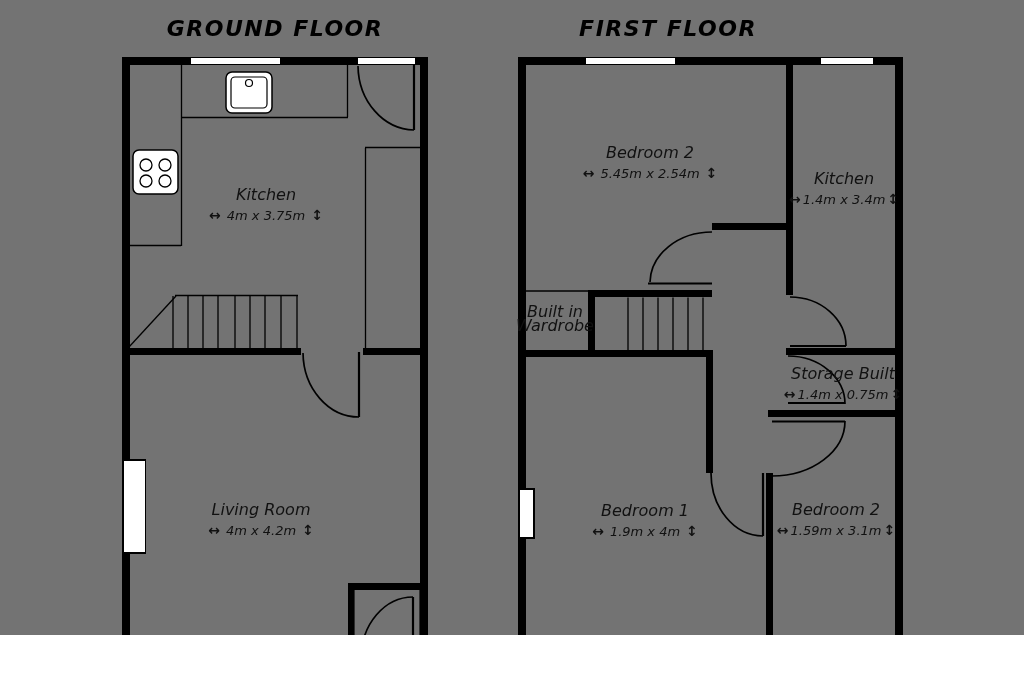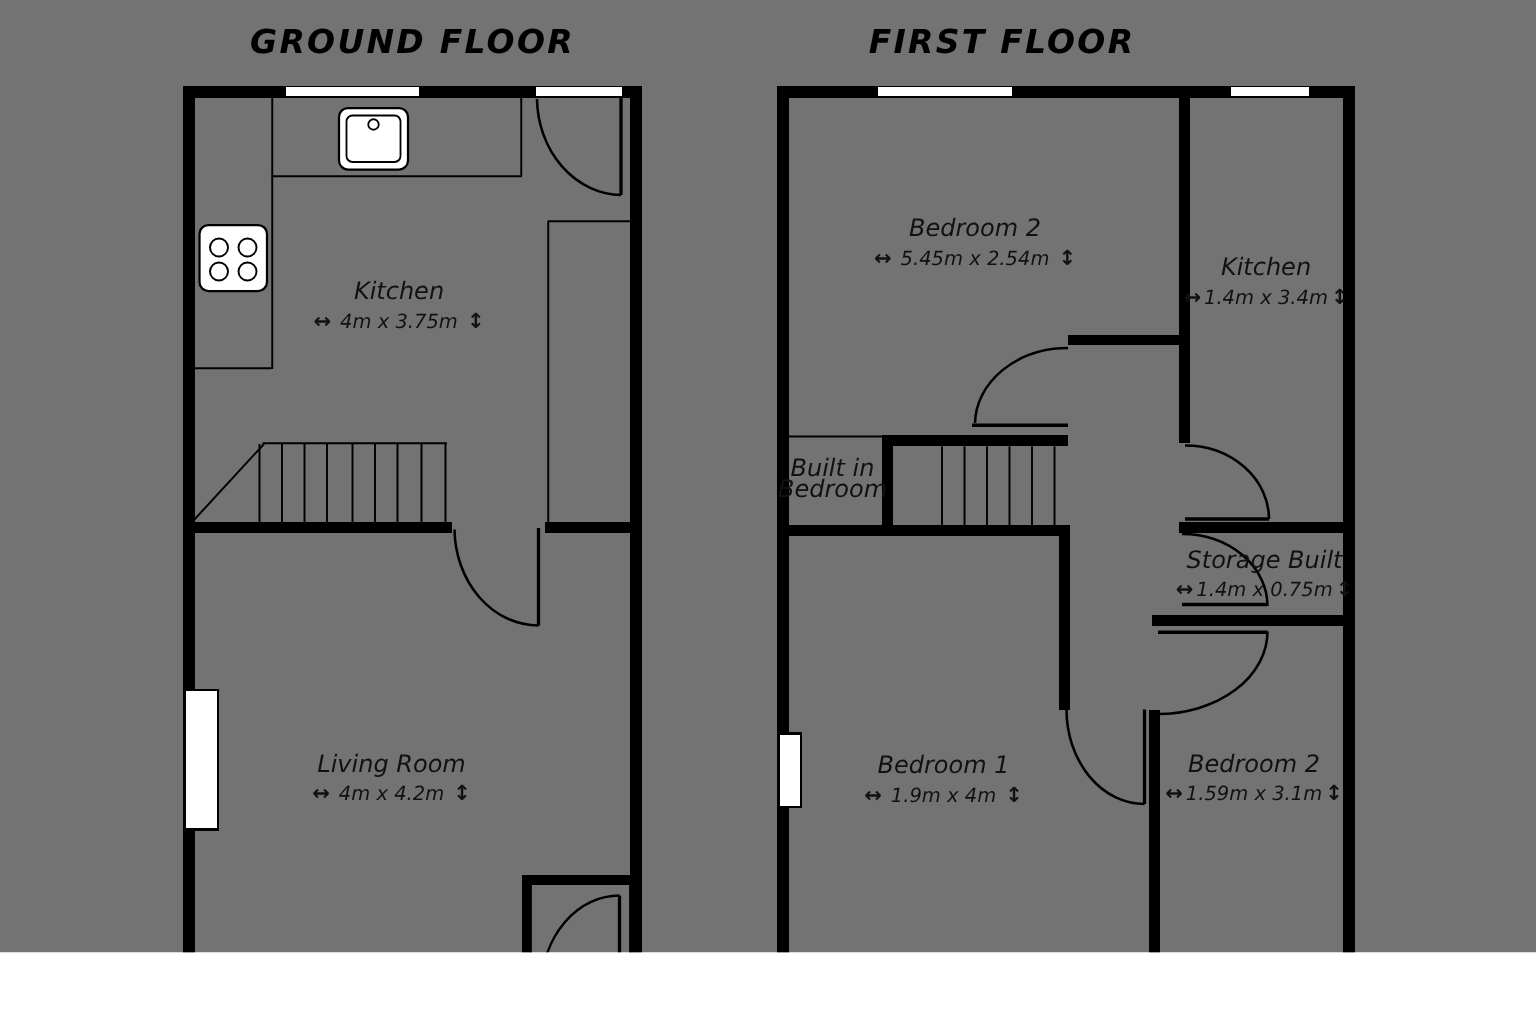--- a/index.html
+++ b/index.html
@@ -213,36 +213,36 @@
 
   <div class="room-label" style="left:843px;top:383px">
     <div class="room-name">Storage Built</div>
     <div class="room-dims tight">
       <span class="arrow">↔</span>
       <span>1.4m x 0.75m</span>
       <span class="arrow">↕</span>
     </div>
   </div>
 
-  <div class="room-label" style="left:629px;top:520px">
+  <div class="room-label" style="left:645px;top:520px">
     <div class="room-name">Bedroom 1</div>
     <div class="room-dims">
       <span class="arrow">↔</span>
       <span>1.9m x 4m</span>
       <span class="arrow">↕</span>
     </div>
   </div>
 
   <div class="room-label" style="left:836px;top:519px">
     <div class="room-name">Bedroom 2</div>
     <div class="room-dims tight">
       <span class="arrow">↔</span>
       <span>1.59m x 3.1m</span>
       <span class="arrow">↕</span>
     </div>
   </div>
 
   <div class="room-label" style="left:555px;top:319px">
     <div class="wardrobe-line">Built in</div>
-    <div class="wardrobe-line">Bedroom</div>
+    <div class="wardrobe-line">Wardrobe</div>
   </div>
 
 </div>
 
 </body></html>

